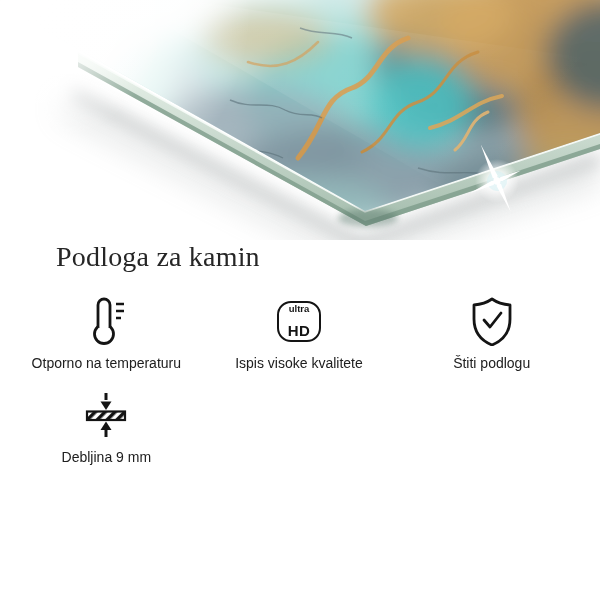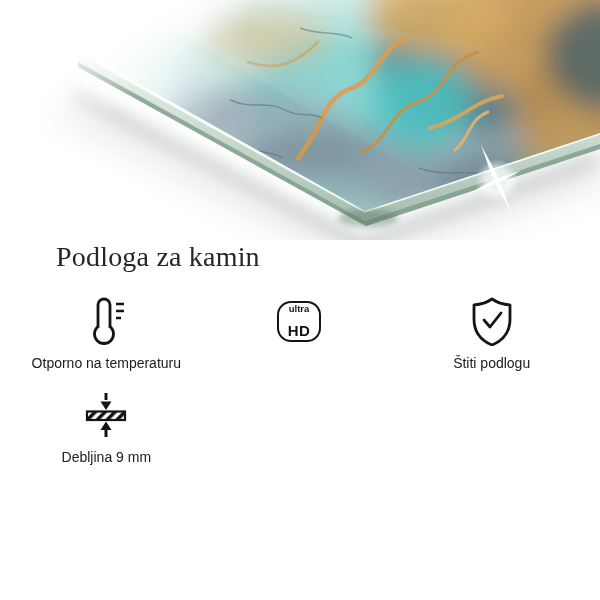--- a/index.html
+++ b/index.html
@@ -202,20 +202,21 @@
     <div class="feature-label">Otporno na temperaturu</div>
   </div>
 
   <div class="feature">
     <div class="icon-box">
       <div class="uhd">
         <span class="uhd-top">ultra</span>
         <span class="uhd-hd">HD</span>
       </div>
     </div>
+    <div class="feature-label">Ispis visoke kvalitete</div>
   </div>
 
   <div class="feature">
     <div class="icon-box">
       <svg width="44" height="50" viewBox="0 0 44 50" aria-hidden="true">
         <path d="M22,3 C27,6.5 33.5,8.5 40,9 V23 C40,35.5 33,44.5 22,49 C11,44.5 4,35.5 4,23 V9 C10.5,8.5 17,6.5 22,3 Z" fill="none" stroke="#141414" stroke-width="2.8" stroke-linejoin="round"></path>
         <path d="M14,24 L20,31 L31,17" fill="none" stroke="#141414" stroke-width="2.8" stroke-linecap="round" stroke-linejoin="round"></path>
       </svg>
     </div>
     <div class="feature-label">Štiti podlogu</div>

